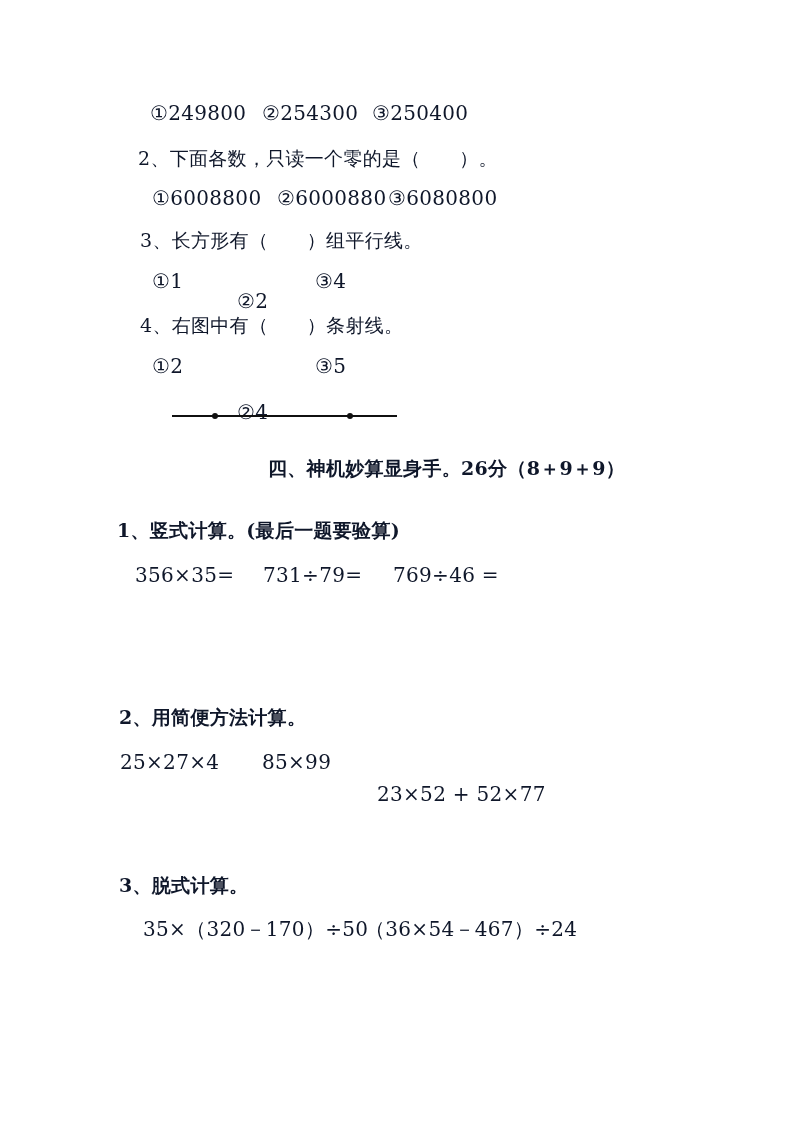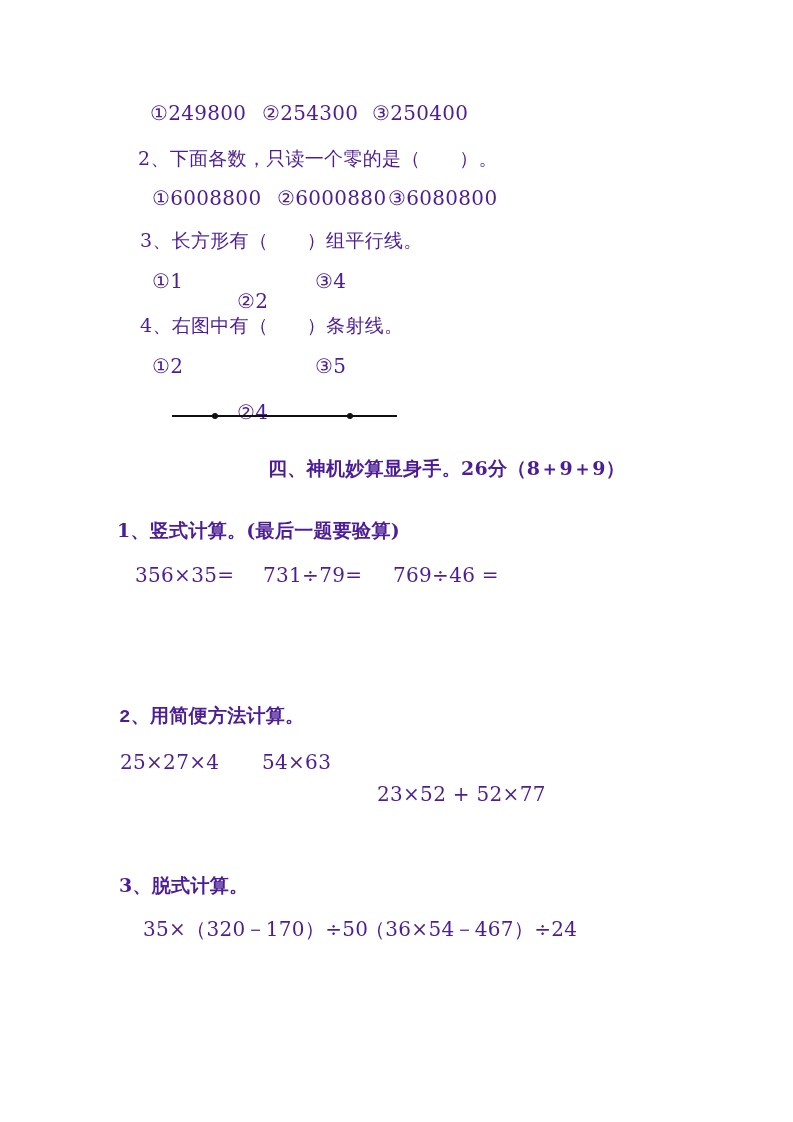--- a/index.html
+++ b/index.html
@@ -7,21 +7,21 @@
     padding: 0;
     background: #ffffff;
   }
   .page {
     position: relative;
     width: 793px;
     height: 1122px;
     background: #ffffff;
     overflow: hidden;
     font-family: "DejaVu Serif", "Liberation Serif", serif;
-    color: #4c1d95;
+    color: #0f172a;
   }
   .t {
     position: absolute;
     white-space: pre;
     line-height: 1.15;
     font-size: 20px;
     letter-spacing: 0.3px;
   }
   .cn { font-size: 19px; }
   .bold { font-weight: 700; }
@@ -66,22 +66,22 @@
   <div class="fig-dot" style="left:212px; top:413px;"></div>
   <div class="fig-dot" style="left:347px; top:413px;"></div>
 
   <span class="t cn bold" style="left:268px; top:458px;">四、神机妙算显身手。26分（8＋9＋9）</span>
 
   <span class="t cn bold" style="left:117px; top:520px;">1、竖式计算。(最后一题要验算)</span>
   <span class="t" style="left:135px; top:564px;">356×35=</span>
   <span class="t" style="left:263px; top:564px;">731÷79=</span>
   <span class="t" style="left:393px; top:564px;">769÷46 =</span>
 
-  <span class="t cn bold" style="left:119px; top:707px;font-family:Liberation Mono, monospace;">2、用简便方法计算。</span>
+  <span class="t cn bold" style="left:119px; top:707px;">2、用简便方法计算。</span>
   <span class="t" style="left:120px; top:751px;">25×27×4</span>
-  <span class="t" style="left:262px; top:751px;">54×63</span>
+  <span class="t" style="left:262px; top:751px;">85×99</span>
   <span class="t" style="left:377px; top:751px;margin-top:32px;">23×52 + 52×77</span>
 
   <span class="t cn bold" style="left:119px; top:875px;">3、脱式计算。</span>
   <span class="t" style="left:143px; top:918px;">35×（320－170）÷50</span>
   <span class="t" style="left:365px; top:918px;">（36×54－467）÷24</span>
 
 </div>
 
 </body></html>

